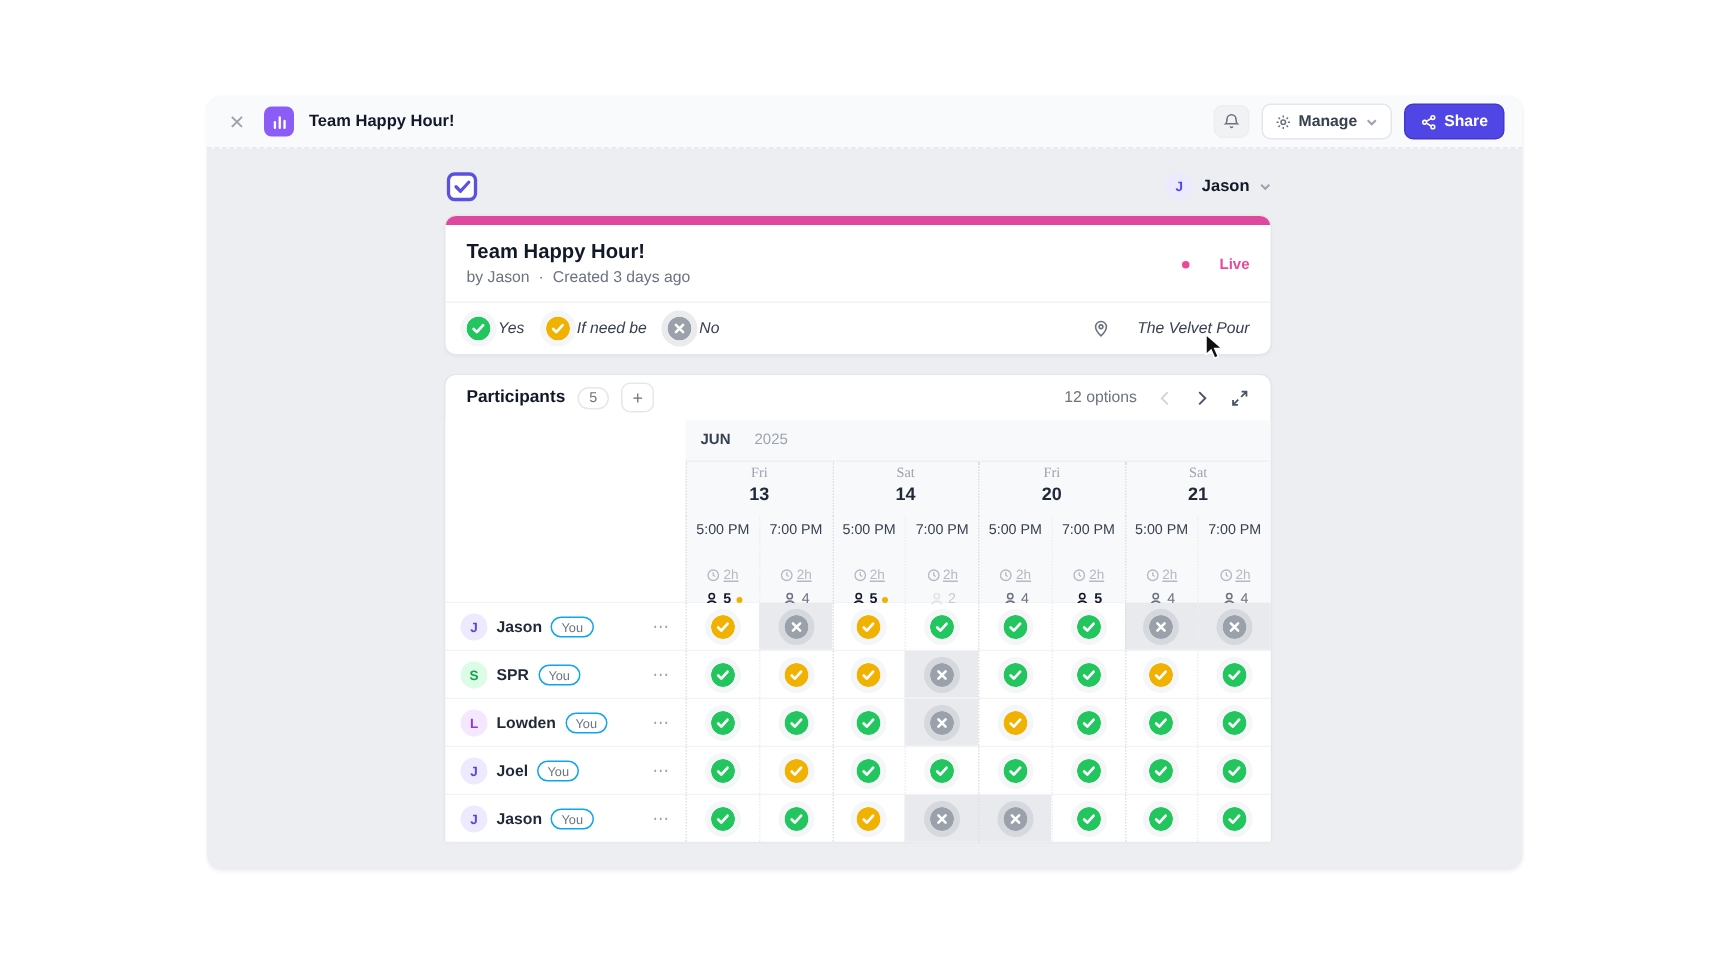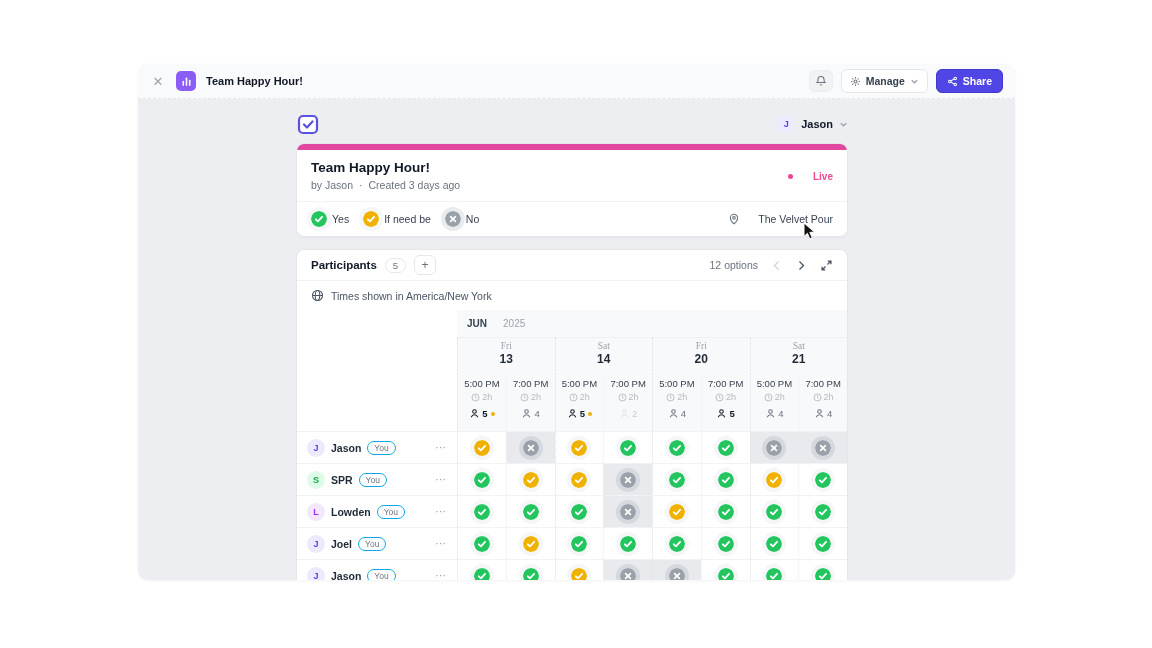--- a/index.html
+++ b/index.html
@@ -51,21 +51,21 @@
   .chev { color:#9ca3af; }
 
   .card { background:#fff; border:1px solid #e4e7ea; border-radius:8px; box-shadow:0 1px 2px rgba(0,0,0,.03); }
   .card1 { margin-top:6px; overflow:hidden; }
   .pink-bar { height:6px; background:#e0489f; }
   .card1-head { padding:10px 14px 10px; display:flex; justify-content:space-between; }
   .poll-title { font-size:13.5px; font-weight:bold; color:#111827; }
   .poll-sub { margin-top:4px; font-size:10.5px; color:#6b7280; display:flex; gap:6px; }
   .live { display:flex; align-items:center; gap:20px; font-size:10px; font-weight:bold; color:#ec4899; margin-top:2px; }
   .live-dot { width:5px; height:5px; border-radius:50%; background:#ec4899; }
-  .legend-row { border-top:1px solid #f1f2f4; padding:9px 14px; display:flex; align-items:center; }
+  .legend-row { border-top:1px solid #f1f2f4; padding:9px 14px; display:flex; align-items:center;font-style:italic; }
   .legend { display:flex; align-items:center; gap:14px; }
   .leg-item { display:flex; align-items:center; gap:5px; font-size:10.5px; color:#374151; }
   .loc { margin-left:auto; display:flex; align-items:center; gap:18px; font-size:10.5px; color:#374151; cursor:pointer; }
 
   .card2 { margin-top:12px; border-bottom:none; border-bottom-left-radius:0; border-bottom-right-radius:0; }
   .part-head { display:flex; align-items:center; padding:4px 14px; height:30px; gap:8px; }
   .part-title { font-size:11.5px; font-weight:bold; color:#111827; }
   .count-badge { background:#fff; border:1px solid #e5e7eb; color:#6b7280; font-size:9.5px; border-radius:999px; padding:1px 7px; }
   .add-btn { width:22px; height:20px; border:1px solid #e5e7eb; border-radius:6px; background:#fff; color:#6b7280; font-size:12px; display:flex; align-items:center; justify-content:center; }
   .part-nav { margin-left:auto; display:flex; align-items:center; gap:12px; }
@@ -77,21 +77,21 @@
   .trow { display:flex; }
   .ncol { width:160px; flex:none; background:#fff; }
   .tl-month { width:392px; height:28px; background:#f8f9fa; border-bottom:1px solid #eef0f2;
               display:flex; align-items:center; padding-left:10px; gap:16px; font-size:10px; }
   .tl-month b { color:#374151; } .tl-month span { color:#9ca3af; }
   .dcell { width:98px; height:36px; background:#f8f9fa; text-align:center; padding-top:3px; }
   .dcell .dow { font-size:9.5px; color:#9ca3af;font-family:Liberation Serif, serif; }
   .dcell .day { font-size:12px; font-weight:bold; color:#1f2937; margin-top:1px; }
   .scell { width:49px; height:57px; background:#f8f9fa; text-align:center; padding-top:4px; }
   .scell .time { font-size:9.5px; color:#374151; }
-  .scell .dur { font-size:9px; color:#b4bac2; margin-top:3px; display:flex; align-items:center; justify-content:center; gap:2px; }
+  .scell .dur { font-size:9px; color:#b4bac2; margin-top:19px; display:flex; align-items:center; justify-content:center; gap:2px;text-decoration:underline; }
   .scell .cnt { margin-top:6px; font-size:9.5px; color:#6b7280; display:flex; align-items:center; justify-content:center; gap:2px; }
   .scell .cnt.strong { color:#111827; font-weight:bold; }
   .scell .cnt.muted { color:#c6cbd2; }
   .scell .cnt.muted svg { opacity:.45; }
   .ydot { width:4px; height:4px; border-radius:50%; background:#f0b100; margin-left:1px; }
 
   .bl-g { border-left:1px dotted #dcdfe4; }
   .bl-s { border-left:1px dotted #ebedf0; }
 
   .prow { border-top:1px solid #f1f2f4; }
@@ -245,28 +245,20 @@
                   <path d="M5.5 3l5 5-5 5"></path>
                 </svg>
             </span>
             <span class="nav-ic">
               <svg width="13" height="13" viewBox="0 0 16 16" fill="none" stroke="#4b5563" stroke-width="1.5">
                   <path d="M9.5 2.5h4v4M6.5 13.5h-4v-4M13.5 2.5L9.2 6.8M2.5 13.5l4.3-4.3"></path>
                 </svg>
             </span>
           </div>
         </div>
-        <div class="tz-row">
-          <svg width="13" height="13" viewBox="0 0 16 16" fill="none" stroke="#4b5563" stroke-width="1.3">
-              <circle cx="8" cy="8" r="6.2"></circle>
-              <ellipse cx="8" cy="8" rx="2.8" ry="6.2"></ellipse>
-              <path d="M1.8 8h12.4"></path>
-            </svg>
-          <span>Times shown in America/New York</span>
-        </div>
         <div id="avail-table">
             <div class="trow">
               <div class="ncol" style="height:28px"></div>
               <div class="tl-month">
                 <b>JUN</b>
                 <span>2025</span>
               </div>
             </div>
             <div class="trow">
               <div class="ncol" style="height:36px"></div>

